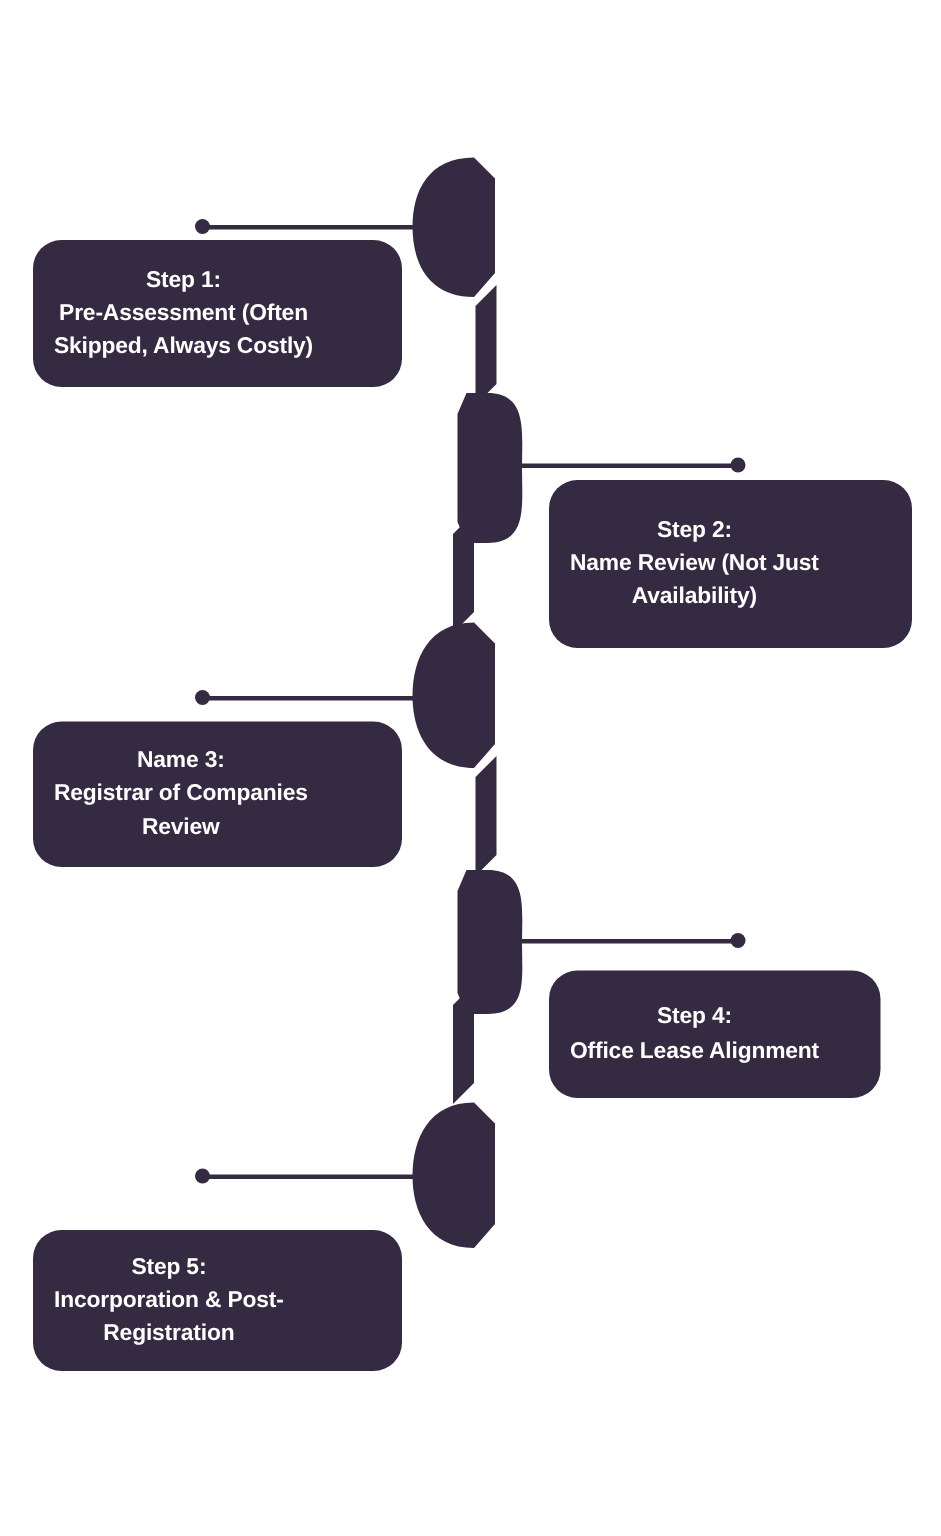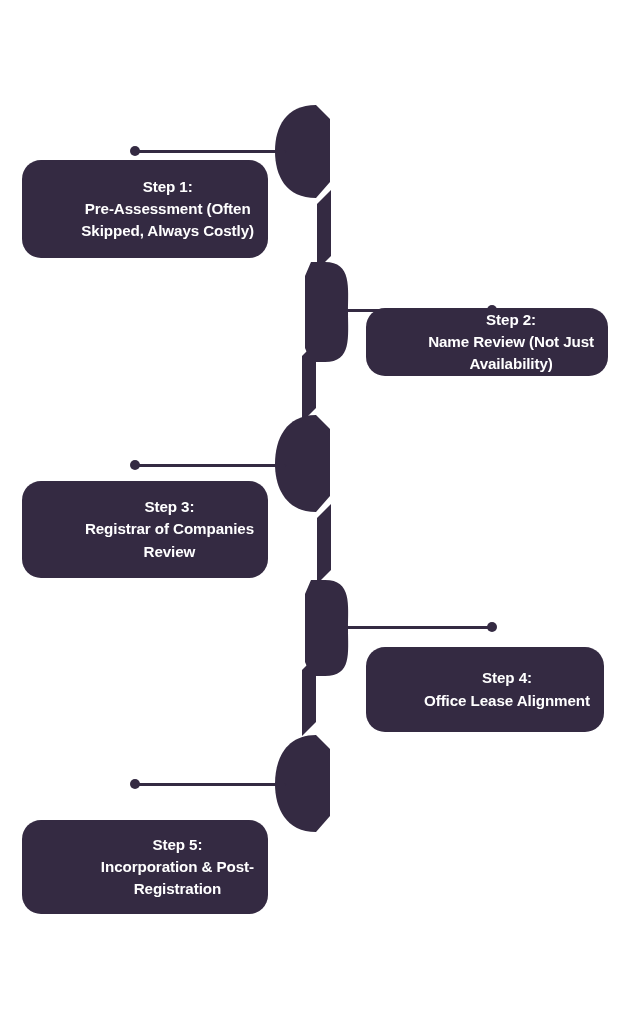--- a/index.html
+++ b/index.html
@@ -15,21 +15,21 @@
   #spine{position:absolute;left:0;top:0;width:627px;height:1024px;}
 
   
   .card{
     position:absolute;
     background:#342a42;
     border-radius:19px;
     color:#ffffff;
     display:flex;
     align-items:center;
-    justify-content:flex-end;
+    justify-content:flex-start;
     text-align:center;
     box-sizing:border-box;
     padding:16px 14px;
   }
   .card-text{
     font-size:15.2px;
     font-weight:bold;
     line-height:1.45;
     letter-spacing:-0.1px;
     white-space:pre-line;
@@ -109,33 +109,33 @@
 
   <div class="conn-line" style="left:136px; top:783px; width:150px;"></div>
   <div class="conn-dot" style="left:130px; top:779px;"></div>
 
   <div class="card" style="left:22px; top:160px; width:246px; height:98px;">
     <div class="card-text">Step 1:
 Pre-Assessment (Often
 Skipped, Always Costly)</div>
   </div>
 
-  <div class="card" style="left:366px; top:308px; width:242px; height:68px;">
+  <div class="card" style="left:366px; top:320px; width:242px; height:112px;">
     <div class="card-text">Step 2:
 Name Review (Not Just
 Availability)</div>
   </div>
 
   <div class="card" style="left:22px; top:481px; width:246px; height:97px;">
-    <div class="card-text">Step 3:
+    <div class="card-text">Name 3:
 Registrar of Companies
 Review</div>
   </div>
 
-  <div class="card" style="left:366px; top:647px; width:238px; height:85px;">
+  <div class="card" style="left:366px; top:647px; width:221px; height:85px;">
     <div class="card-text">Step 4:
 Office Lease Alignment</div>
   </div>
 
   <div class="card" style="left:22px; top:820px; width:246px; height:94px;">
     <div class="card-text">Step 5:
 Incorporation &amp; Post-
 Registration</div>
   </div>
 

